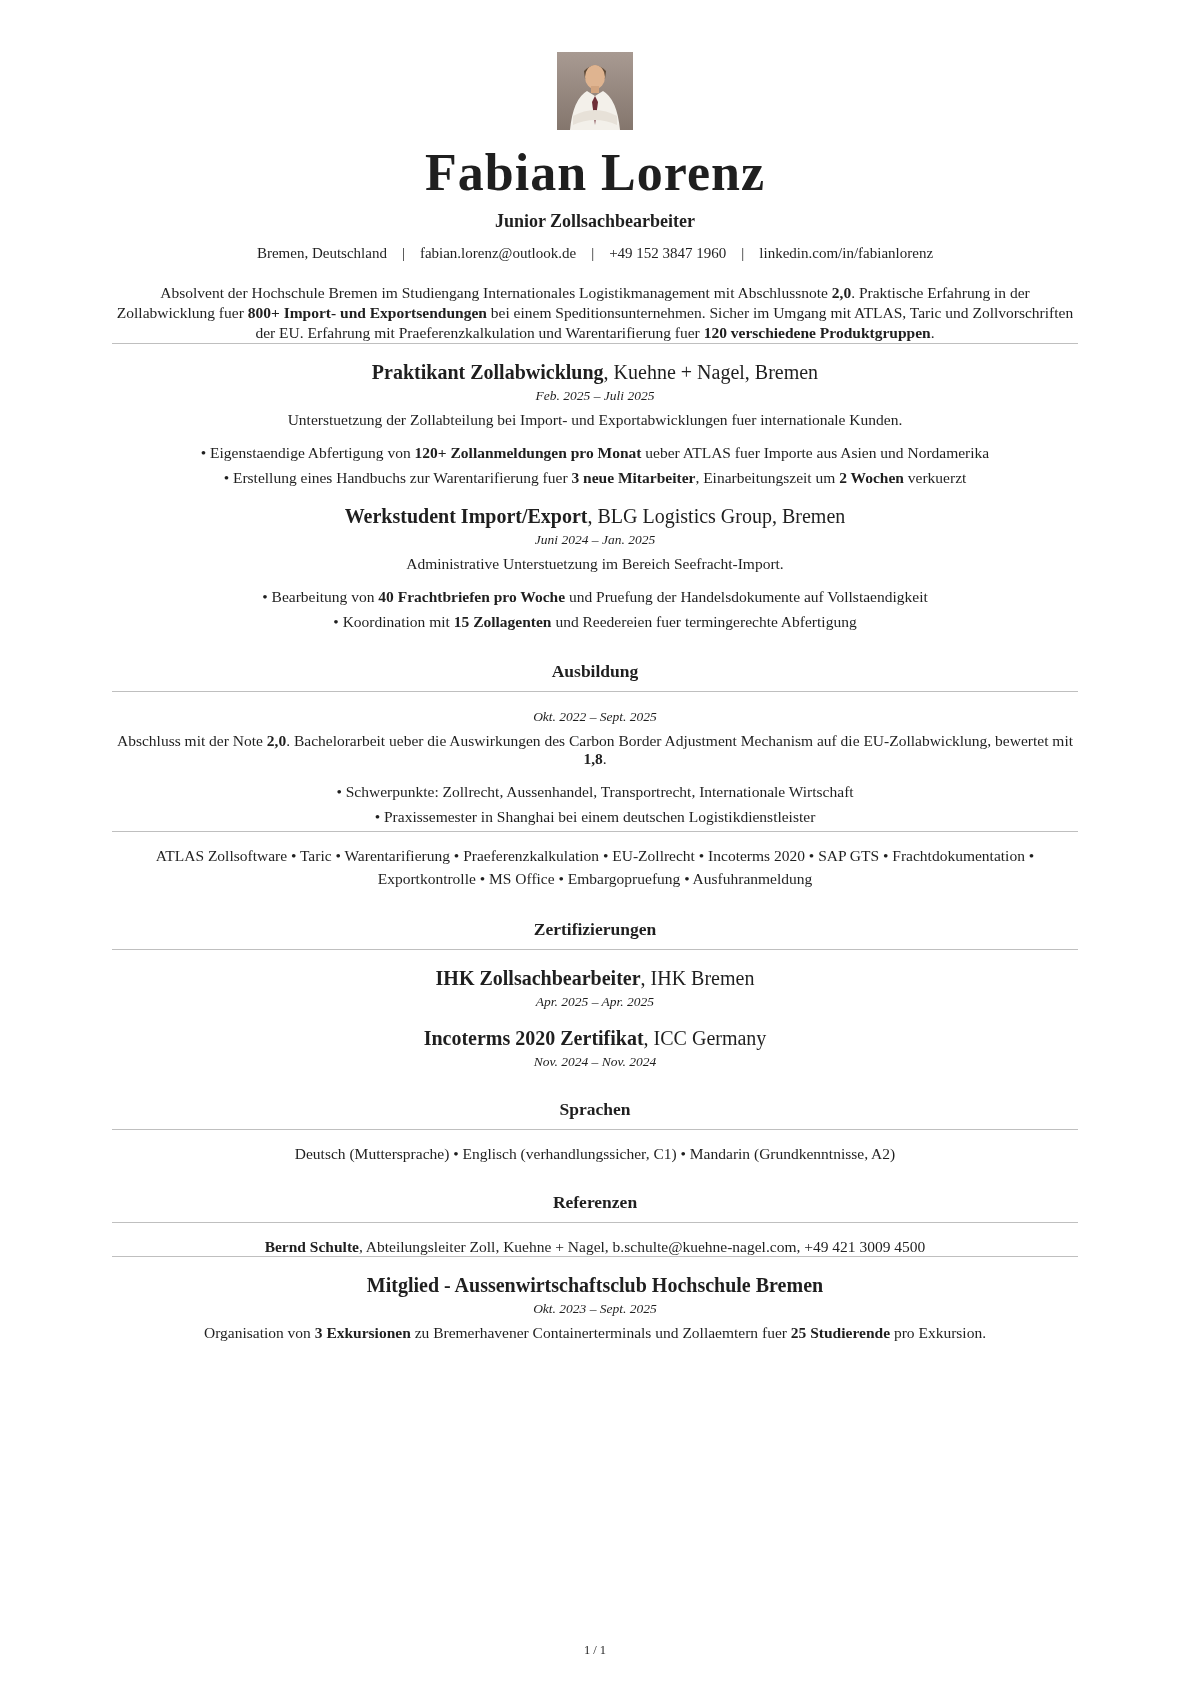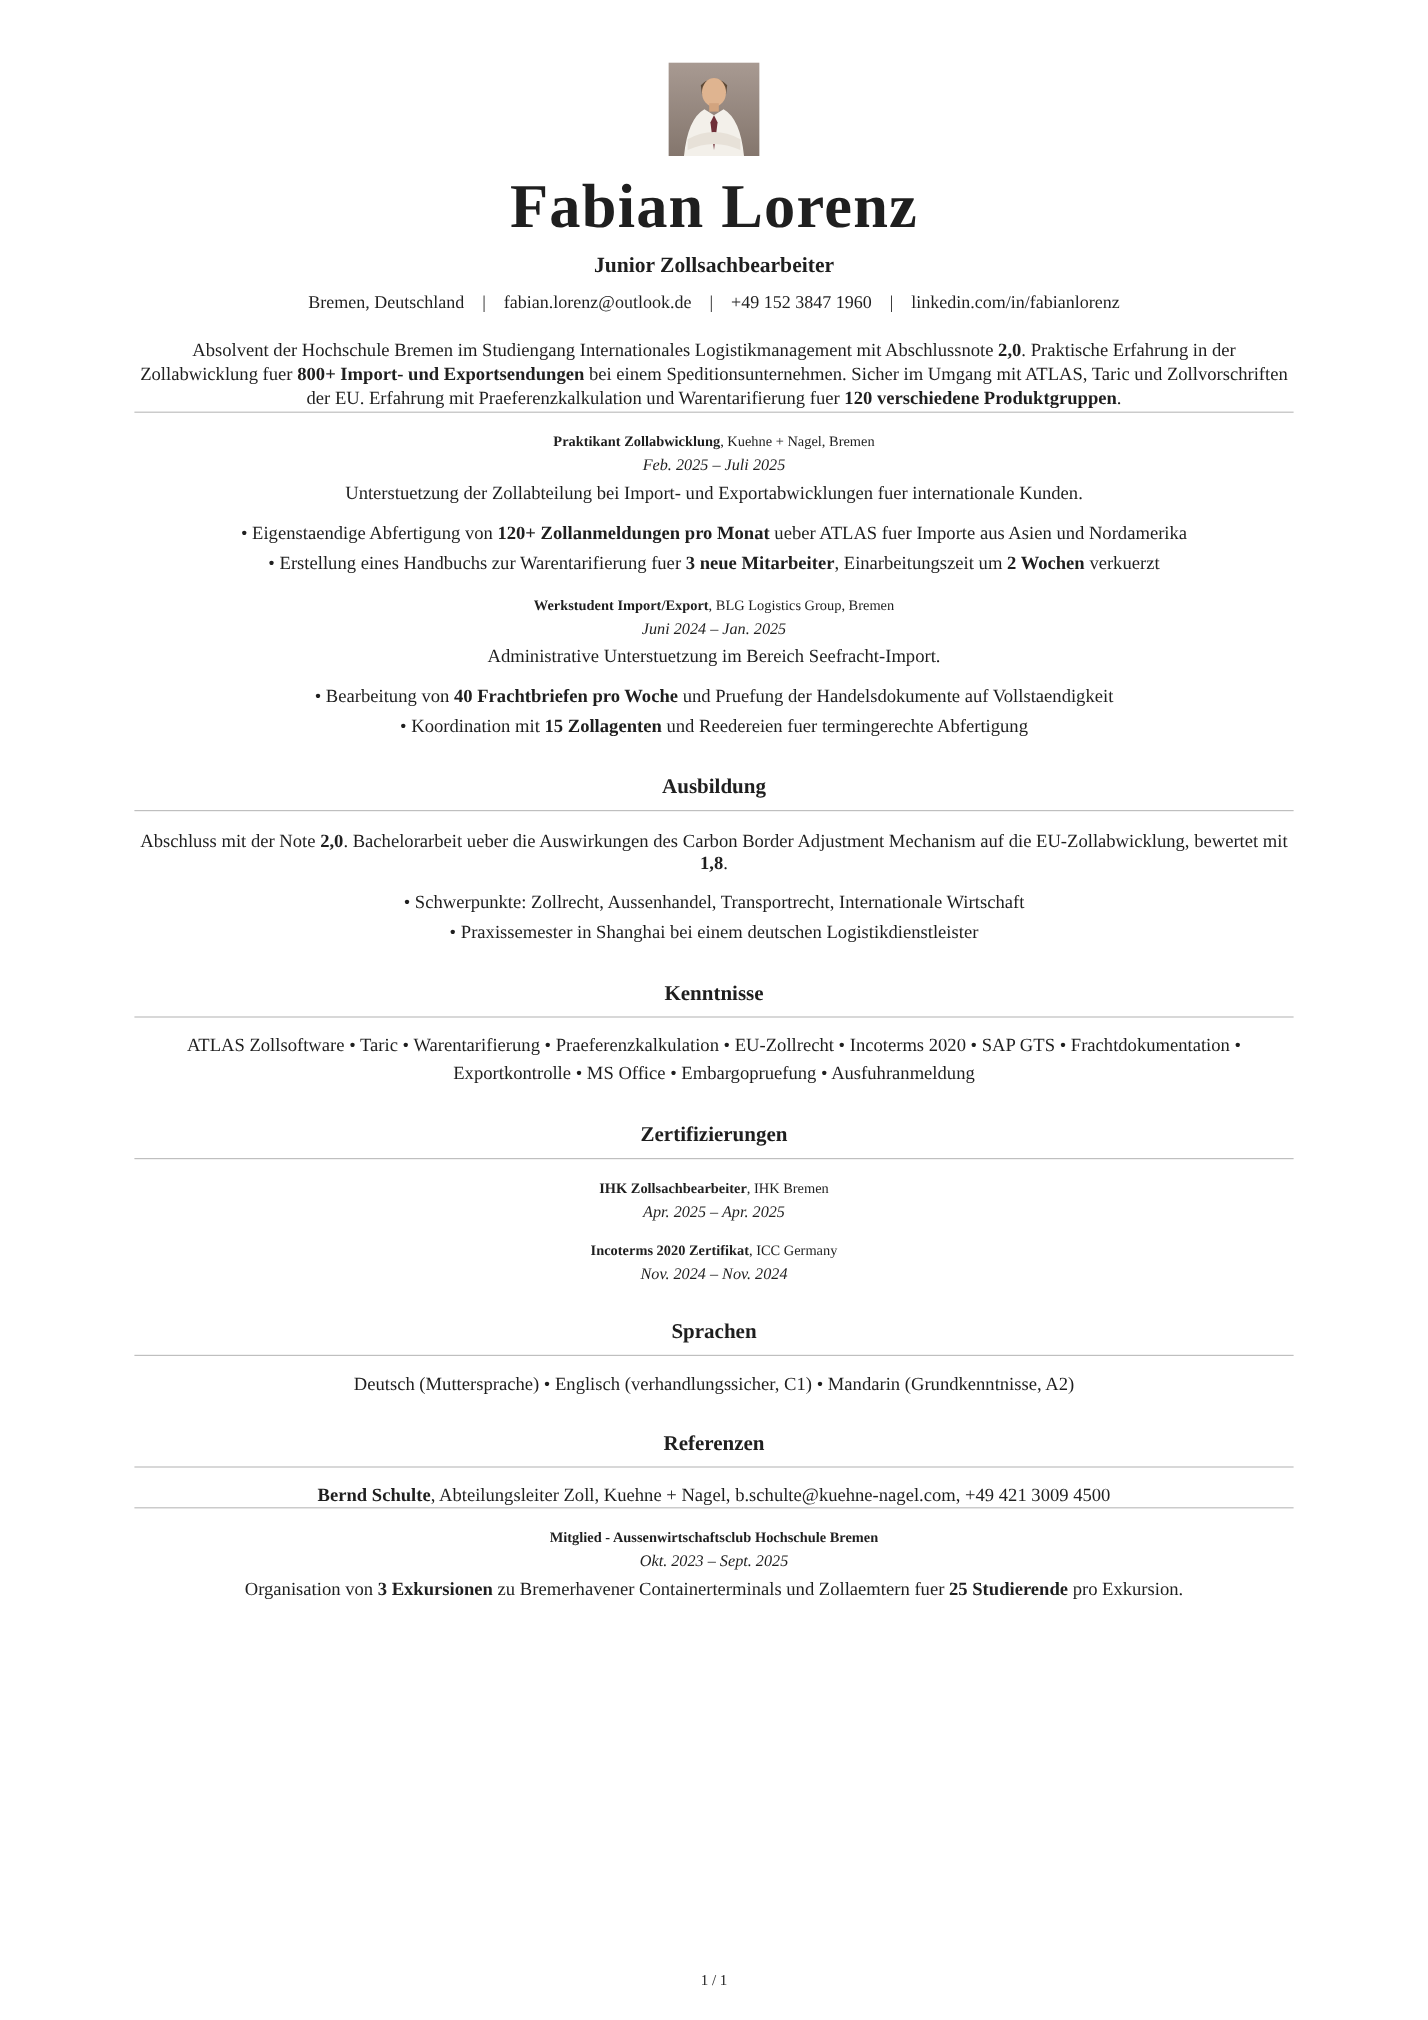--- a/index.html
+++ b/index.html
@@ -29,21 +29,21 @@
     line-height:1.05;
     font-weight:700;
     letter-spacing:1px;
   }
   .candidate-title{font-size:18px;font-weight:700;margin:0 0 13px;}
   .contact{font-size:15px;margin:0 0 21px;}
   .summary{font-size:15.5px;line-height:1.3;margin:0 auto;max-width:1100px;}
   .sec-h{font-size:17.5px;font-weight:700;margin:29px 0 9px;}
   .rule{border:0;border-top:1.5px solid var(--divider-color,#bfbfbf);margin:0;}
   .entry{margin-top:17px;}
-  .entry-title{font-size:12px;}
+  .entry-title{font-size:20px;}
   .entry-date{font-size:13.5px;font-style:italic;margin-top:4px;text-align:center;}
   .entry-desc{font-size:15.5px;margin:7px 0 0;}
   .bullets{list-style:none;margin:13px 0 0;padding:0;}
   .bullets li{font-size:15.5px;line-height:1.36;margin:4px 0;}
   .bullets li::before{content:"\2022\00a0";}
   .inline-list{font-size:15.5px;line-height:1.45;margin:13px auto 0;max-width:1105px;}
   .single-line{font-size:15.5px;margin:15px auto 0;}
   footer{
     position:absolute;left:0;right:0;bottom:30px;
     font-size:12.5px;text-align:center;
@@ -96,30 +96,30 @@
         <li>Bearbeitung von <b>40 Frachtbriefen pro Woche</b> und Pruefung der Handelsdokumente auf Vollstaendigkeit</li>
         <li>Koordination mit <b>15 Zollagenten</b> und Reedereien fuer termingerechte Abfertigung</li>
       </ul>
     </article>
   </section>
 
   <section>
     <h2 class="sec-h">Ausbildung</h2>
     <hr class="rule">
     <article class="entry">
+      <div class="entry-date">Okt. 2022 – Sept. 2025</div>
       <p class="entry-desc">Abschluss mit der Note <b>2,0</b>. Bachelorarbeit ueber die Auswirkungen des Carbon Border Adjustment Mechanism auf die EU-Zollabwicklung, bewertet mit <b>1,8</b>.</p>
       <ul class="bullets">
         <li>Schwerpunkte: Zollrecht, Aussenhandel, Transportrecht, Internationale Wirtschaft</li>
         <li>Praxissemester in Shanghai bei einem deutschen Logistikdienstleister</li>
       </ul>
     </article>
   </section>
 
   <section>
-    <h2 class="sec-h">Kenntnisse</h2>
     <hr class="rule">
     <p class="inline-list">ATLAS Zollsoftware • Taric • Warentarifierung • Praeferenzkalkulation • EU-Zollrecht • Incoterms 2020 • SAP GTS • Frachtdokumentation • Exportkontrolle • MS Office • Embargopruefung • Ausfuhranmeldung</p>
   </section>
 
   <section>
     <h2 class="sec-h">Zertifizierungen</h2>
     <hr class="rule">
     <article class="entry">
       <div class="entry-title"><b>IHK Zollsachbearbeiter</b>, IHK Bremen</div>
       <div class="entry-date">Apr. 2025 – Apr. 2025</div>

